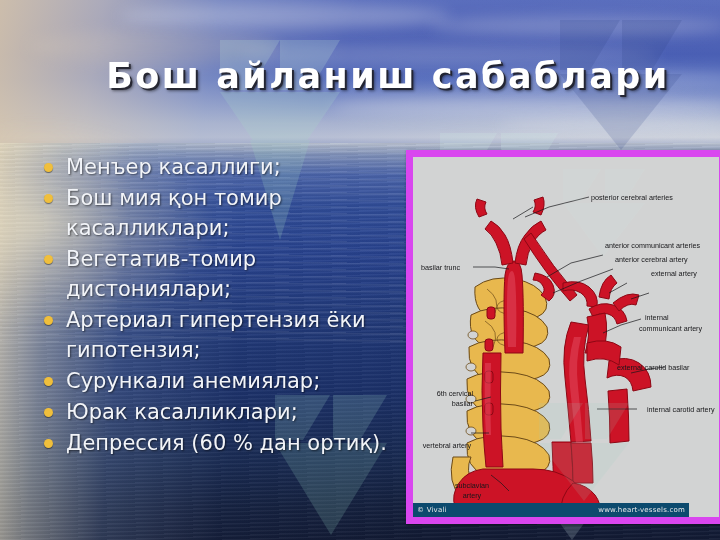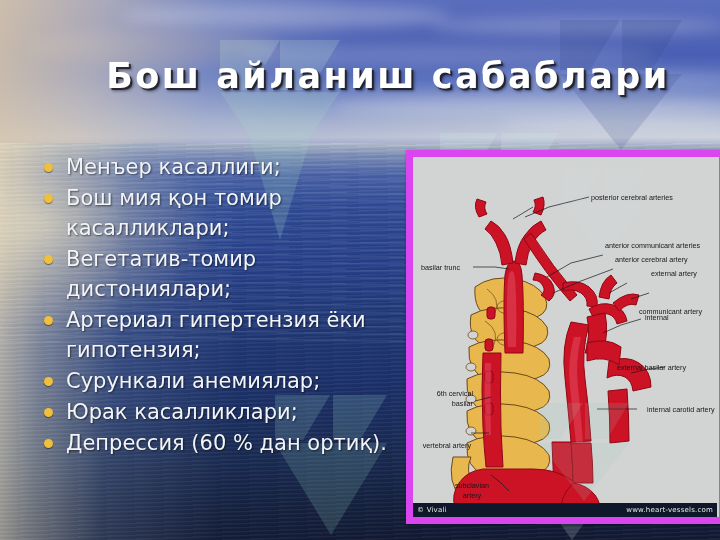--- a/index.html
+++ b/index.html
@@ -152,22 +152,22 @@
     left: 406px; top: 150px;
     width: 306px; height: 360px;
     border: 7px solid #d946ef;
     background: #d2d3d3;
     box-shadow: 1px 1px 3px rgba(0,0,0,.45);
     overflow: hidden;
   }
   .fig-canvas { position: absolute; left: 0; top: 0; width: 304px; height: 358px; }
   .fig-footer {
     position: absolute; left: 0; bottom: 0;
-    width: 304px; height: 14px;
-    background: #0f172a;
+    width: 276px; height: 14px;
+    background: #0c4a6e;
     display: flex;
     align-items: center;
     justify-content: space-between;
     padding: 0 4px;
     box-sizing: border-box;
   }
   .fig-footer span {
     font-size: 7px;
     color: #e9e9e9;
     font-family: "DejaVu Sans", sans-serif;
@@ -373,23 +373,23 @@
         <path d="M150 46 L232 46 L190 100 Z" fill="#cfeee6"></path>
       </g>
     </svg>
 
     <div class="fig-label" style="left:178px; top:36px;">posterior cerebral arteries</div>
     <div class="fig-label" style="left:192px; top:84px;">anterior communicant arteries</div>
     <div class="fig-label" style="left:202px; top:98px;">anterior cerebral artery</div>
     <div class="fig-label" style="left:238px; top:112px;">external artery</div>
     <div class="fig-label" style="left:8px; top:106px;">basilar trunc</div>
     <div class="fig-label" style="left:232px; top:156px;">internal</div>
-    <div class="fig-label" style="left:226px; top:150px;">communicant artery</div>
+    <div class="fig-label" style="left:226px; top:167px;">communicant artery</div>
     <div class="fig-label" style="left:228px; top:248px;padding-left:6px;">internal carotid artery</div>
-    <div class="fig-label" style="left:204px; top:206px;">external basilar artery</div>
+    <div class="fig-label" style="left:204px; top:206px;">external carotid basilar</div>
     <div class="fig-label right" style="left:0px; top:232px; width:60px;">6th cervical</div>
     <div class="fig-label right" style="left:0px; top:242px; width:60px;">basilar</div>
     <div class="fig-label right" style="left:0px; top:284px; width:58px;">vertebral artery</div>
     <div class="fig-label center" style="left:22px; top:324px; width:74px;">subclavian</div>
     <div class="fig-label center" style="left:22px; top:334px; width:74px;">artery</div>
 
     <div class="fig-footer">
       <span>© Vivali</span>
       <span>www.heart-vessels.com</span>
     </div>

